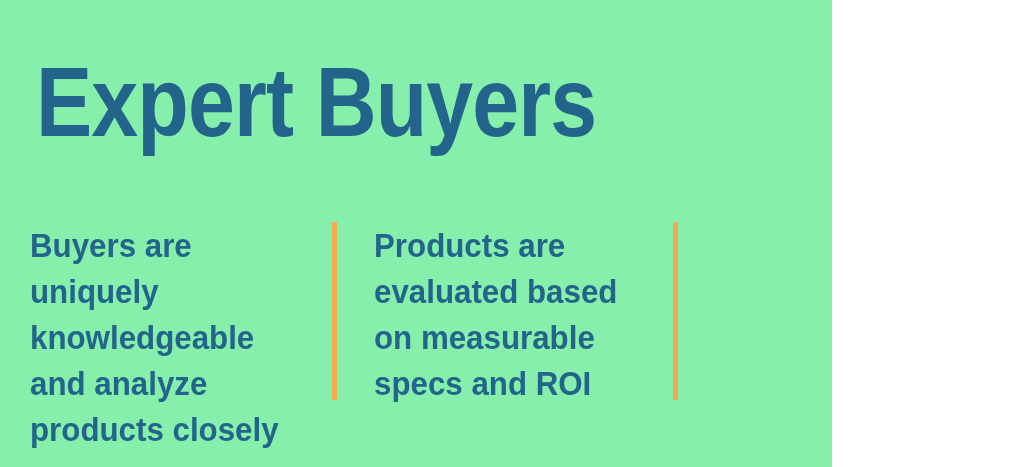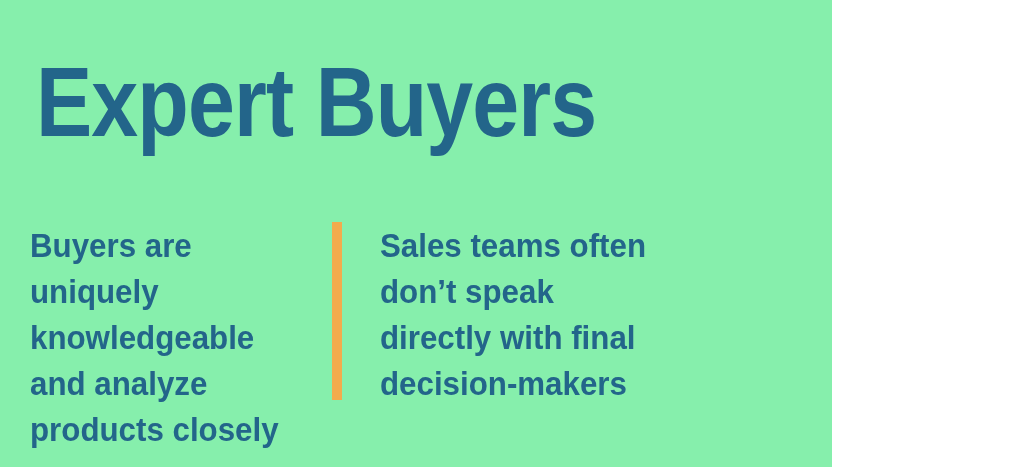--- a/index.html
+++ b/index.html
@@ -80,21 +80,21 @@
   <div id="headline">Expert Buyers</div>
 
   <div id="columns">
 
     <div class="col col-1">
       <p class="col-text">Buyers are uniquely knowledgeable and analyze products closely</p>
     </div>
 
     <div class="divider"></div>
 
+    <div class="col col-2">
+      <p class="col-text">Products are evaluated based on measurable specs and ROI</p>
+    </div>
 
     <div class="divider"></div>
 
-    <div class="col col-3">
-      <p class="col-text">Sales teams often don’t speak directly with final decision-makers</p>
-    </div>
 
   </div>
 </div>
 
 </body></html>

